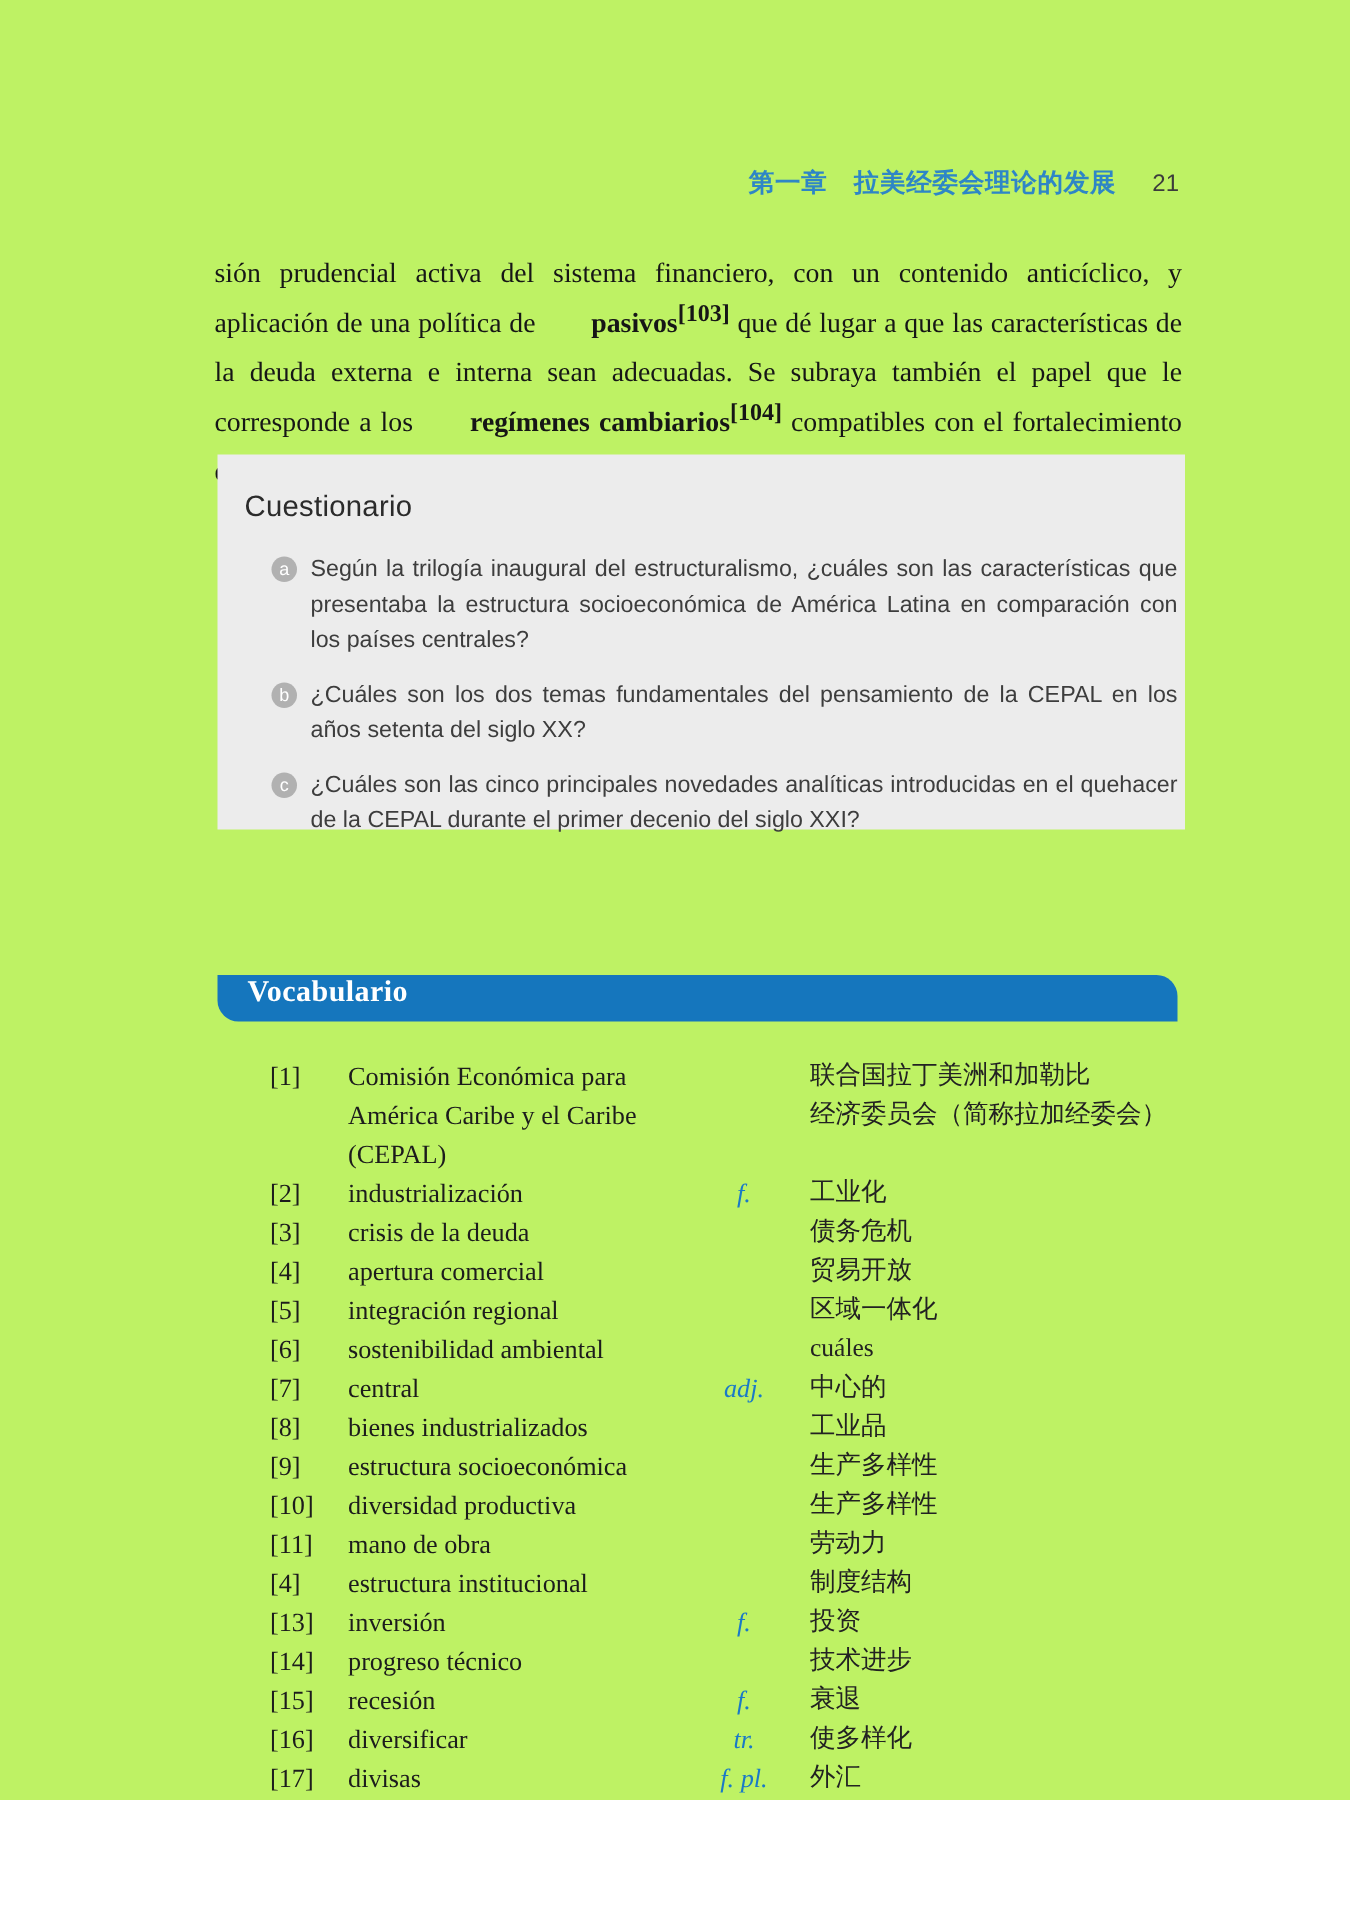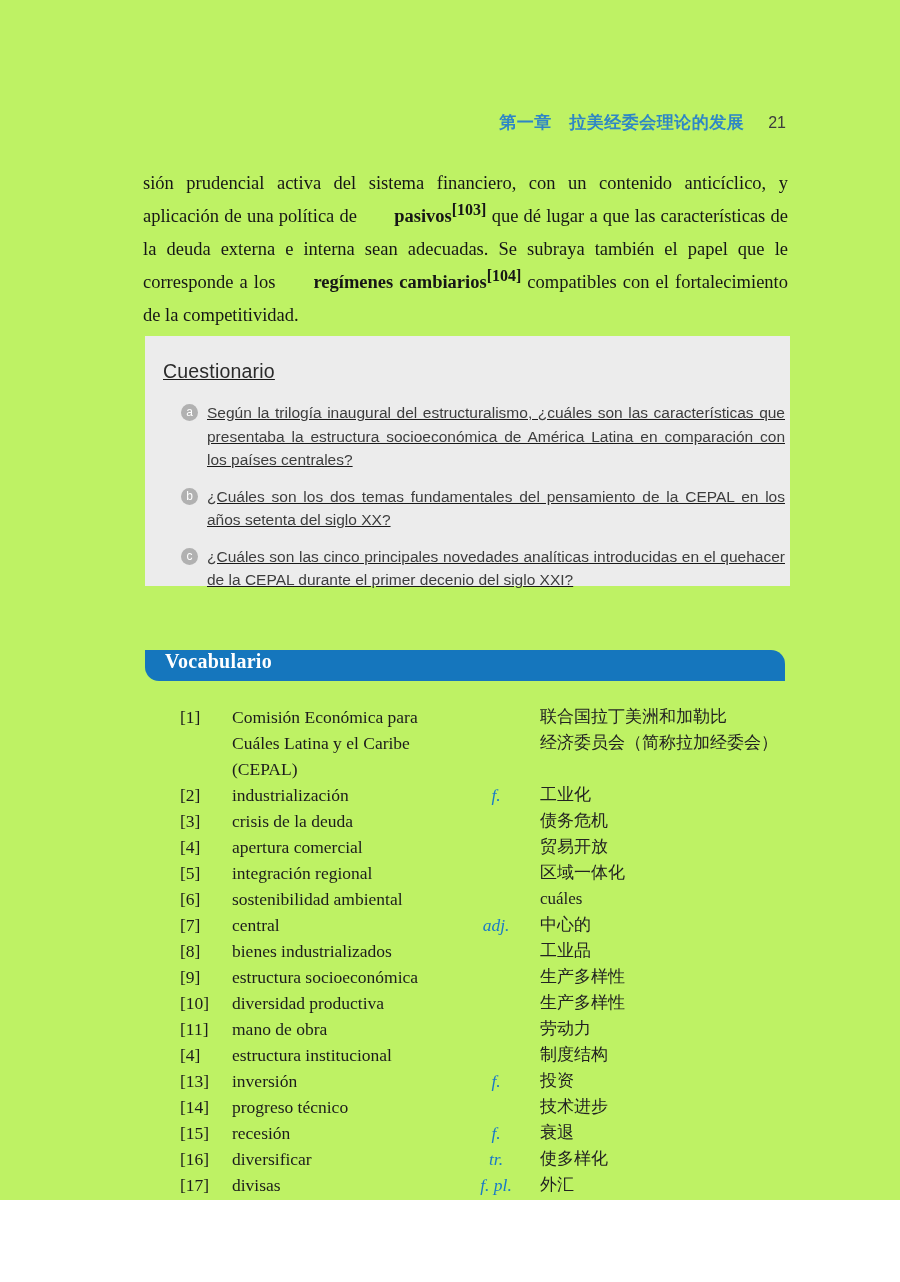--- a/index.html
+++ b/index.html
@@ -23,24 +23,23 @@
   .running-head .pagenum{color:#3c3c3c;font-size:16px;margin-top:44px;}
   
   .body-paragraph{
     position:absolute;top:148px;left:143px;width:645px;
     font-size:18.5px;line-height:33px;text-align:justify;color:#161616;
   }
   .body-paragraph .seg-bold{font-weight:700;padding-left:32px;}
   .body-paragraph .seg-sup{font-weight:700;font-size:16px;vertical-align:super;line-height:0;}
   
   .quiz-box{
-    position:absolute;top:336px;left:145px;width:645px;height:250px;
+    position:absolute;top:303px;left:145px;width:645px;height:250px;
     background:var(--box-gray);box-sizing:border-box;padding:24px 34px 0 18px;
     font-family:"Liberation Sans",sans-serif;
-    text-decoration:underline;
   }
   .quiz-title{font-size:19.5px;color:#2b2b2b;margin:0 0 18px 0;font-weight:400;letter-spacing:.2px;}
   .quiz-list{list-style:none;margin:0;padding:0 0 0 22px;}
   .quiz-item{position:relative;margin-bottom:13px;font-size:15.5px;line-height:23.5px;
     color:#3d3d3d;text-align:justify;padding-left:22px;width:578px;}
   .quiz-badge{
     position:absolute;left:-4px;top:3px;width:17px;height:17px;border-radius:50%;
     background:var(--badge-gray);color:#ffffff;font-size:12px;line-height:17px;
     text-align:center;font-family:"Liberation Sans",sans-serif;
   }
@@ -85,21 +84,21 @@
       </ul>
   </section>
 
   <div class="vocab-bar">
     <span class="vocab-title">Vocabulario</span>
   </div>
 
   <div class="vocab-list" id="vocab-list">
       <div class="vocab-row">
         <span class="vocab-num">[1]</span>
-        <span class="vocab-term">Comisión Económica para<div>Cuáles Latina y el Caribe (CEPAL)</div></span>
+        <span class="vocab-term">Comisión Económica para<div>América Caribe y el Caribe (CEPAL)</div></span>
         <span class="vocab-pos"></span>
         <span class="vocab-zh">联合国拉丁美洲和加勒比<div>经济委员会（简称拉加经委会）</div></span>
       </div>
       <div class="vocab-row">
         <span class="vocab-num">[2]</span>
         <span class="vocab-term">industrialización</span>
         <span class="vocab-pos">f.</span>
         <span class="vocab-zh">工业化</span>
       </div>
       <div class="vocab-row">

